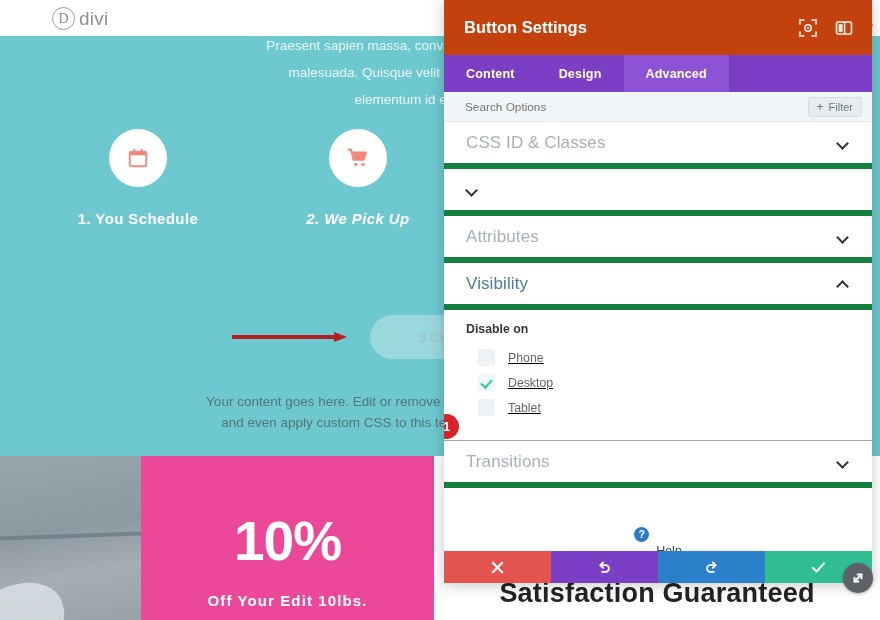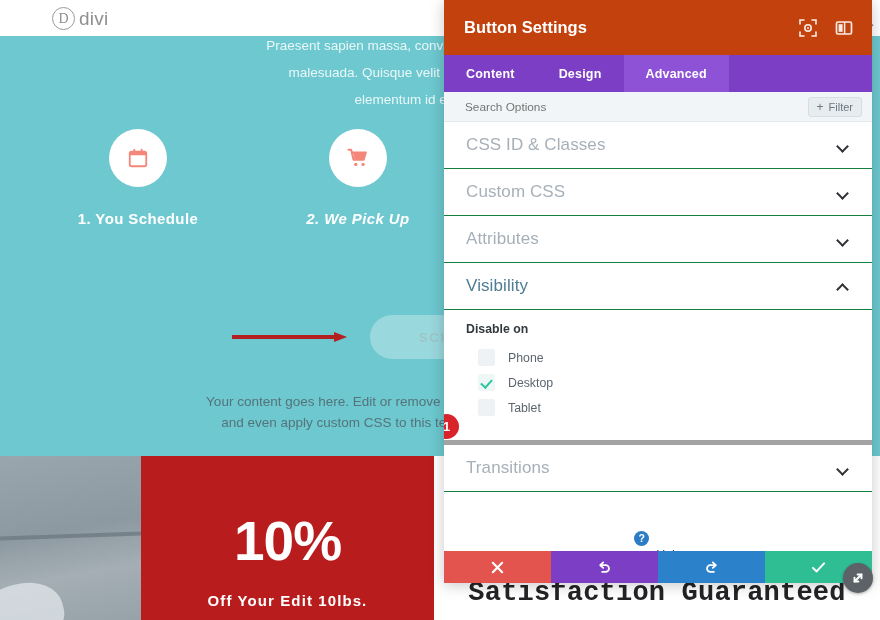--- a/index.html
+++ b/index.html
@@ -95,39 +95,38 @@
     position: absolute; left: -10px; top: 78px; width: 160px; height: 4px;
     background: rgba(110,122,131,.8); transform: rotate(-2deg);
   }
   .photo-tile .blob {
     position: absolute; left: -22px; bottom: -26px; width: 86px; height: 62px;
     background: rgba(225,231,235,.75); border-radius: 50% 50% 45% 55%;
     transform: rotate(-14deg);
   }
   .offer-tile {
     position: absolute; left: 141px; top: 0; width: 293px; height: 164px;
-    background: #b91c1c; text-align: center;
+    background: #ec4899; text-align: center;
   }
   .offer-pct {
     margin-top: 58px; color: #ffffff; font-size: 55px; font-weight: bold;
     letter-spacing: -1px; line-height: 1;
   }
   .offer-sub {
     margin-top: 23px; color: #ffffff; font-size: 15px; font-weight: bold;
     letter-spacing: 1.1px;
   }
   .white-strip {
     position: absolute; left: 434px; top: 0; width: 446px; height: 164px;
     background: #ffffff;
   }
   .guarantee {
     position: absolute; left: 434px; top: 578px; width: 446px;
     text-align: center; color: #232326; font-size: 27px; font-weight: bold;
     letter-spacing: .2px;
-    font-family: Liberation Mono, monospace;
   }
 
   
   .modal {
     position: absolute; left: 444px; top: 0; width: 428px; height: 583px;
     background: #ffffff; box-shadow: 0 2px 14px rgba(0,0,0,.22);
     display: flex; flex-direction: column; z-index: 20;
   }
   .modal-header {
     height: 55px; background: #c2410c; display: flex; align-items: center;
@@ -155,36 +154,36 @@
   }
   .filter-btn {
     background: #e7ecef; border: 1px solid #d7dee3; border-radius: 3px;
     color: #6b7780; font-size: 11px; padding: 3px 8px; display: flex;
     align-items: center; gap: 5px;
   }
   .filter-plus { font-size: 12px; line-height: 1; }
 
   .modal-body { flex: 1; overflow: hidden; background: #ffffff; }
   .acc-row {
-    height: 47px; border-bottom: 1px solid #15803d; display: flex;
+    height: 47px; border-bottom: 6px solid #15803d; display: flex;
     align-items: center; padding: 0 22px 0 22px;
   }
   .acc-title { flex: 1; font-size: 17px; color: #a7b0b8; letter-spacing: .1px; }
   .acc-row.open .acc-title { color: #4f7d95; }
   .chev { width: 13px; height: 13px; position: relative; }
   .chev i {
     position: absolute; left: 1px; top: 3px; width: 9px; height: 9px;
     border-right: 2px solid #2f3136; border-bottom: 2px solid #2f3136;
     transform: rotate(45deg);
   }
   .chev.up i { transform: rotate(-135deg); top: 5px; }
 
-  .vis-panel { padding: 12px 38px 20px 22px; border-bottom: 5px solid #a3a3a3; position: relative; }
+  .vis-panel { padding: 12px 38px 20px 22px; border-bottom: 1px solid #a3a3a3; position: relative; }
   .vis-label { font-size: 12.3px; font-weight: bold; color: #33383d; margin-bottom: 9px; }
-  .chk-row { display: flex; align-items: center; height: 25px; padding-left: 12px; }
+  .chk-row { display: flex; align-items: center; height: 25px; padding-left: 12px; text-decoration: underline; }
   .chk-box {
     width: 17px; height: 17px; border-radius: 2px; background: #eef2f5;
     position: relative; flex: none;
   }
   .chk-box.checked { background: #eef7f5; }
   .chk-box.checked::after {
     content: ""; position: absolute; left: 5px; top: 3px;
     width: 5px; height: 9px; border-right: 2px solid #2fc4a0;
     border-bottom: 2px solid #2fc4a0; transform: rotate(42deg);
   }
@@ -340,21 +339,20 @@
     <div class="modal-body">
 
       <div class="acc-row">
         <div class="acc-title">CSS ID &amp; Classes</div>
         <span class="chev">
             <i></i>
           </span>
       </div>
 
       <div class="acc-row">
-        <div class="acc-title">Custom CSS</div>
         <span class="chev">
             <i></i>
           </span>
       </div>
 
       <div class="acc-row">
         <div class="acc-title">Attributes</div>
         <span class="chev">
             <i></i>
           </span>

